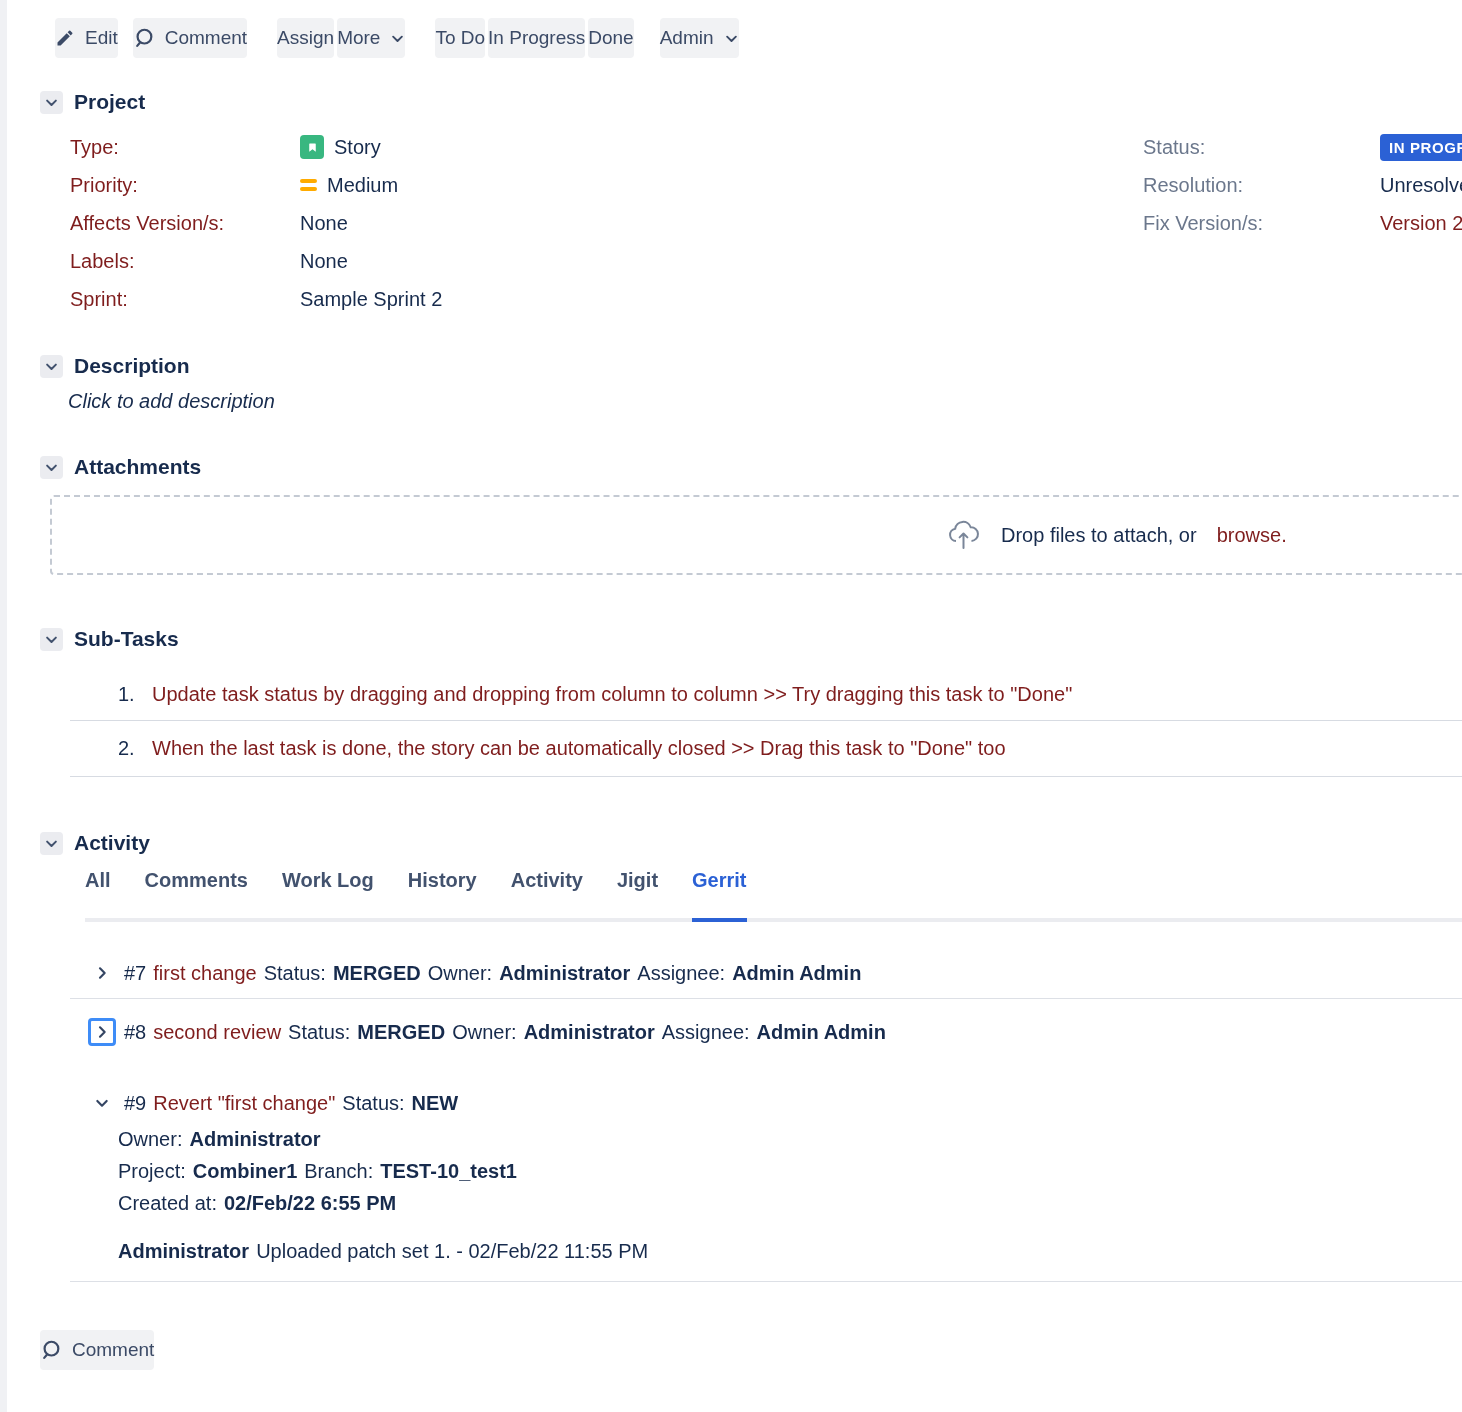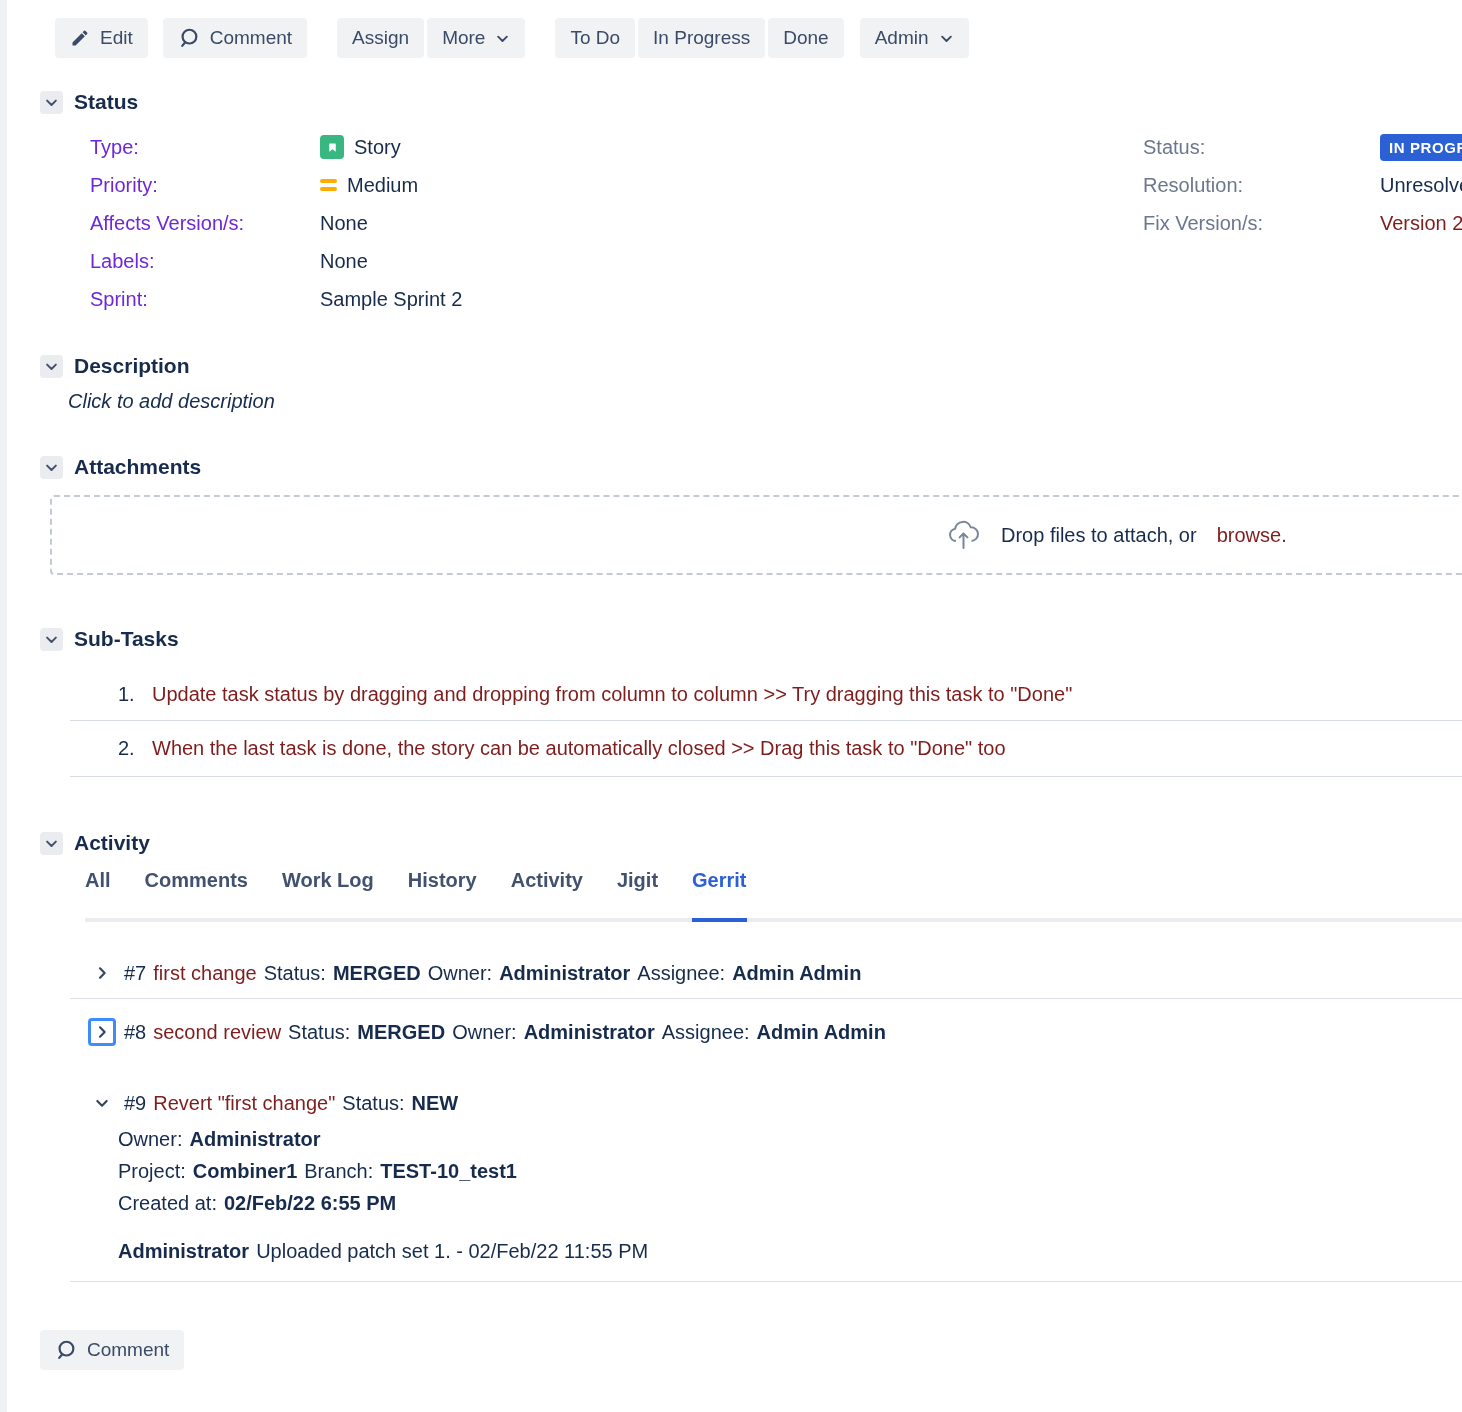--- a/index.html
+++ b/index.html
@@ -8,44 +8,44 @@
     width: 1462px; height: 1412px; overflow: hidden;
     background: #ffffff; color: #172B4D;
     font-family: "Liberation Sans", sans-serif; font-size: 20px;
   }
   .left-gutter { position: fixed; left: 0; top: 0; width: 7px; height: 100%; background: #F0F1F4; }
   .wrapper { width: 2200px; }
 
   
   .btn {
     display: inline-flex; align-items: center; gap: 10px;
-    height: 40px; padding: 0 15px;
+    height: 40px; padding: 0 0;
     background: #F1F2F4; border: none; border-radius: 4px;
     color: #3B4A66; font-size: 19px; font-weight: 500;
     font-family: inherit; cursor: pointer; white-space: nowrap;
   }
   .btn svg { flex: none; }
   .toolbar { display: flex; align-items: center; margin: 18px 0 0 55px; }
   .group { display: flex; gap: 3px; }
-  .ml15 { margin-left: 15px; } .ml30 { margin-left: 30px; justify-content: space-between; } .ml28 { margin-left: 16px; }
+  .ml15 { margin-left: 15px; } .ml30 { margin-left: 30px; justify-content: space-between; } .ml28 { margin-left: 26px; }
 
   
   .sec-head { display: flex; align-items: center; gap: 11px; margin-left: 40px; }
   .twisty {
     width: 23px; height: 23px; border-radius: 4px; background: #EBECF0;
     display: inline-flex; align-items: center; justify-content: center;
     color: #42526E; border: none; padding: 0; cursor: pointer; flex: none;
   }
   .sec-title { font-size: 21px; font-weight: 700; color: #172B4D; }
 
   
   .section-details { margin-top: 32px; }
   .details-grid { position: relative; margin-top: 14px; }
   .drow { display: flex; align-items: center; height: 38px; padding-left: 70px; }
-  .dlabel { width: 230px; color: #6d28d9; flex: none; margin-left: 20px; }
+  .dlabel { width: 230px; color: #7f1d1d; flex: none; }
   .dvalue { display: inline-flex; align-items: center; gap: 10px; color: #172B4D; }
   .dright { position: absolute; top: 0; left: 1143px; }
   .drrow { display: flex; align-items: center; height: 38px; }
   .drlabel { width: 237px; color: #6B778C; flex: none; }
   .badge {
     background: #2B61D5; color: #fff; font-size: 15px; font-weight: 700;
     letter-spacing: .6px; padding: 5px 9px; border-radius: 4px; white-space: nowrap;
   }
   .link { color: #7f1d1d; cursor: pointer; white-space: nowrap; }
 
@@ -171,21 +171,21 @@
     </button>
   </div>
 
   <div class="section-details">
     <div class="sec-head">
       <button class="twisty">
         <svg width="15" height="15" viewBox="0 0 24 24">
             <path d="M5 9l7 7 7-7" fill="none" stroke="currentColor" stroke-width="3.2" stroke-linecap="round" stroke-linejoin="round"></path>
           </svg>
       </button>
-      <span class="sec-title">Status</span>
+      <span class="sec-title">Project</span>
     </div>
 
     <div class="details-grid">
       <div class="drow">
         <span class="dlabel">Type:</span>
         <span class="dvalue">
           <span class="story-icon">
             <svg width="13" height="13" viewBox="0 0 24 24">
                 <path d="M7 4.5h10a1 1 0 0 1 1 1V20l-6-4.6L6 20V5.5a1 1 0 0 1 1-1z" fill="#ffffff"></path>
               </svg>

